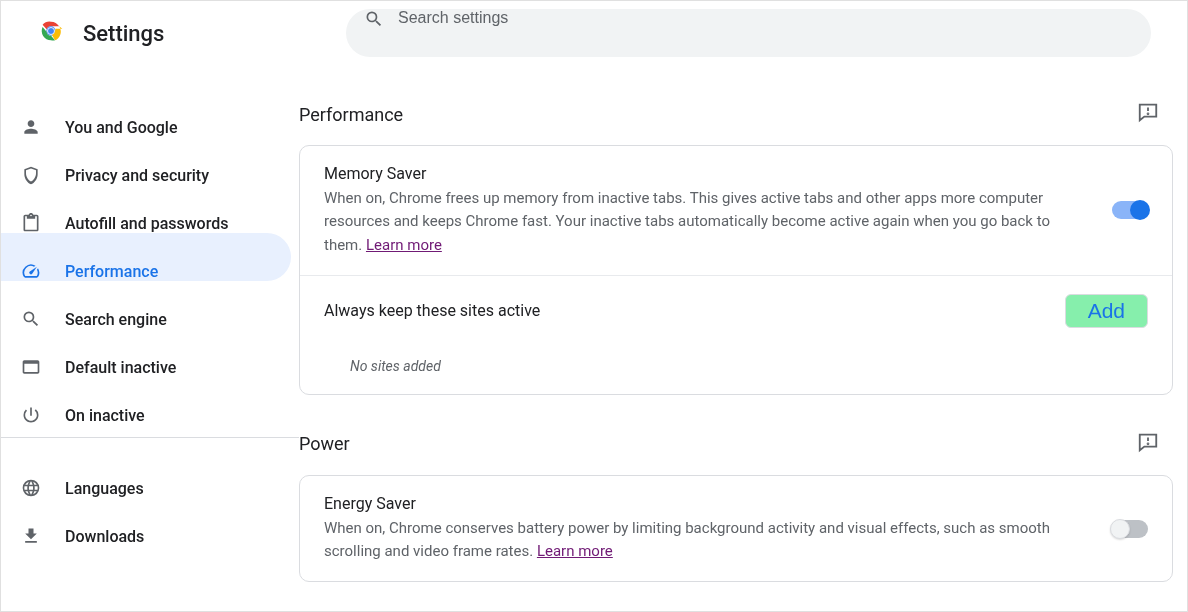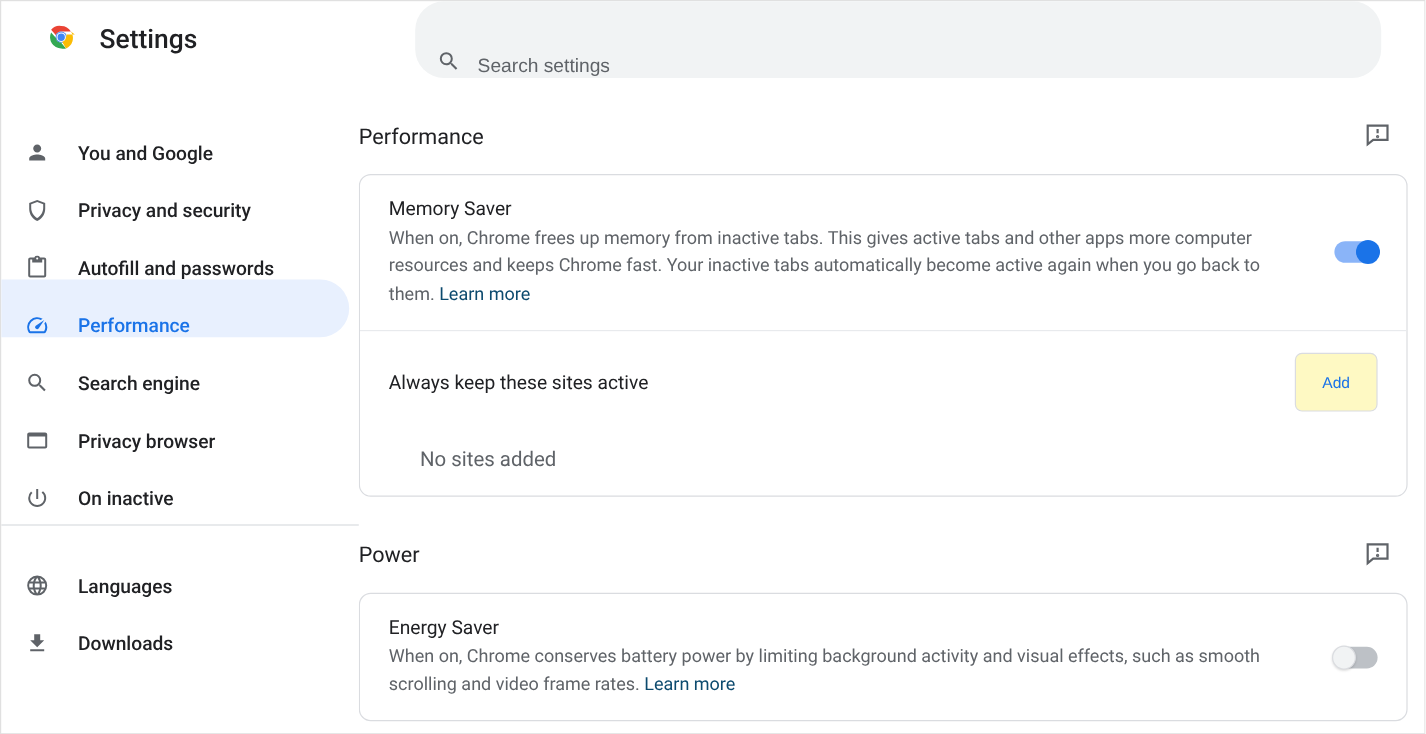--- a/index.html
+++ b/index.html
@@ -2,21 +2,21 @@
 <html><head>
 <meta charset="utf-8">
 <style>
   * { box-sizing: border-box; margin: 0; padding: 0; }
   body { font-family: Roboto, Arial, sans-serif; background: #fff; color: #202124; width: 1188px; height: 612px; overflow: hidden; }
   .container { display: flex; flex-direction: column; width: 100%; height: 100%; border: 1px solid #e0e0e0; }
   .header { display: flex; align-items: center; height: 64px; padding: 0 36px; gap: 16px; }
   .header-left { display: flex; align-items: center; gap: 18px; width: 293px; }
   .chrome-logo { width: 28px; height: 28px; }
   .settings-title { font-size: 22px; font-weight: 500; color: #202124; }
-  .search-box { flex: 1; max-width: 848px; height: 64px; background: #f1f3f4; border-radius: 24px; display: flex; align-items: flex-end; padding: 0 18px; gap: 14px; }
+  .search-box { flex: 1; max-width: 848px; height: 48px; background: #f1f3f4; border-radius: 24px; display: flex; align-items: flex-start; padding: 0 18px; gap: 14px; }
   .search-box input { flex: 1; border: none; outline: none; background: transparent; font-size: 16px; color: #5f6368; }
   .search-box input::placeholder { color: #5f6368; }
   .body { flex: 1; display: flex; overflow: hidden; }
   .sidebar { width: 298px; padding-top: 24px; border-bottom: none; }
   .side-item { display: flex; align-items: flex-end; height: 48px; padding-left: 20px; gap: 24px; border-radius: 0 24px 24px 0; cursor: pointer; margin-right: 8px; }
   .side-item.active { background: #e8f0fe; color: #1a73e8; }
   .side-item .icon { width: 20px; display:flex; align-items:center; justify-content:center;}
   .side-item .icon svg { fill: #5f6368; }
   .side-item.active .icon svg { fill: #1a73e8; }
   .side-label { font-size: 16px; font-weight: 500; color: #202124; }
@@ -25,29 +25,29 @@
   .main { flex: 1; padding: 0 8px 0 0; overflow-y: auto; }
   .section-header { display: flex; align-items: center; justify-content: space-between; padding: 36px 20px 18px 0; }
   .section-title { font-size: 18px; color: #202124; }
   .feedback-icon { width: 22px; height: 22px; }
   .card { border: 1px solid #dadce0; border-radius: 10px; margin-right: 6px; background: #fff; }
   .card-row { padding: 18px 24px; display: flex; align-items: center; gap: 24px; }
   .card-row + .card-row { border-top: 1px solid #e8eaed; }
   .card-text { flex: 1; }
   .row-title { font-size: 16px; color: #202124; margin-bottom: 4px; }
   .row-desc { font-size: 15px; color: #5f6368; line-height: 1.55; }
-  .learn-link { color: #0c4a6e; cursor: pointer; }
+  .learn-link { color: #701a75; text-decoration: underline; cursor: pointer; }
   .toggle { width: 36px; height: 18px; border-radius: 9px; position: relative; flex-shrink: 0; cursor: pointer; }
   .toggle .knob { position: absolute; width: 20px; height: 20px; border-radius: 50%; top: -1px; }
   .toggle.on { background: #8ab4f8; }
   .toggle.on .knob { right: -2px; background: #1a73e8; }
   .toggle.off { background: #bdc1c6; }
   .toggle.off .knob { left: -2px; background: #f1f3f4; border: 1px solid #dadce0; box-shadow: 0 1px 2px rgba(0,0,0,0.15); }
-  .add-btn { border: 1px solid #dadce0; background: #fef9c3; color: #1a73e8; font-size: 13px; font-weight: 500; border-radius: 6px; padding: 16px 22px; cursor: pointer; }
-  .no-sites { font-size: 17px; color: #5f6368; padding: 12px 24px 20px 50px; }
+  .add-btn { border: 1px solid #dadce0; background: #86efac; color: #1a73e8; font-size: 21px; font-weight: 500; border-radius: 6px; padding: 4px 22px; cursor: pointer; }
+  .no-sites { font-size: 14px; color: #5f6368; padding: 12px 24px 20px 50px; font-style: italic; }
   .icon svg { width: 20px; height: 20px; }
 </style>
 </head>
 <body>
 
 <div class="container">
   <div class="header">
     <div class="header-left">
       <span>
         <svg class="chrome-logo" viewBox="0 0 48 48">
@@ -113,21 +113,21 @@
             </svg>
           </span>
         <span class="side-label">Search engine</span>
       </div>
       <div class="side-item">
         <span class="icon">
             <svg viewBox="0 0 24 24">
               <path d="M20 4H4c-1.1 0-2 .9-2 2v12c0 1.1.9 2 2 2h16c1.1 0 2-.9 2-2V6c0-1.1-.9-2-2-2zm0 14H4V8h16v10z"></path>
             </svg>
           </span>
-        <span class="side-label">Privacy browser</span>
+        <span class="side-label">Default inactive</span>
       </div>
       <div class="side-item">
         <span class="icon">
             <svg viewBox="0 0 24 24">
               <path d="M13 3h-2v10h2V3zm4.83 2.17l-1.42 1.42A6.92 6.92 0 0 1 19 12c0 3.87-3.13 7-7 7s-7-3.13-7-7c0-2.02.86-3.84 2.23-5.12L5.82 5.46A8.93 8.93 0 0 0 3 12c0 4.97 4.03 9 9 9s9-4.03 9-9a8.93 8.93 0 0 0-3.17-6.83z"></path>
             </svg>
           </span>
         <span class="side-label">On inactive</span>
       </div>
       <div class="side-divider"></div>

